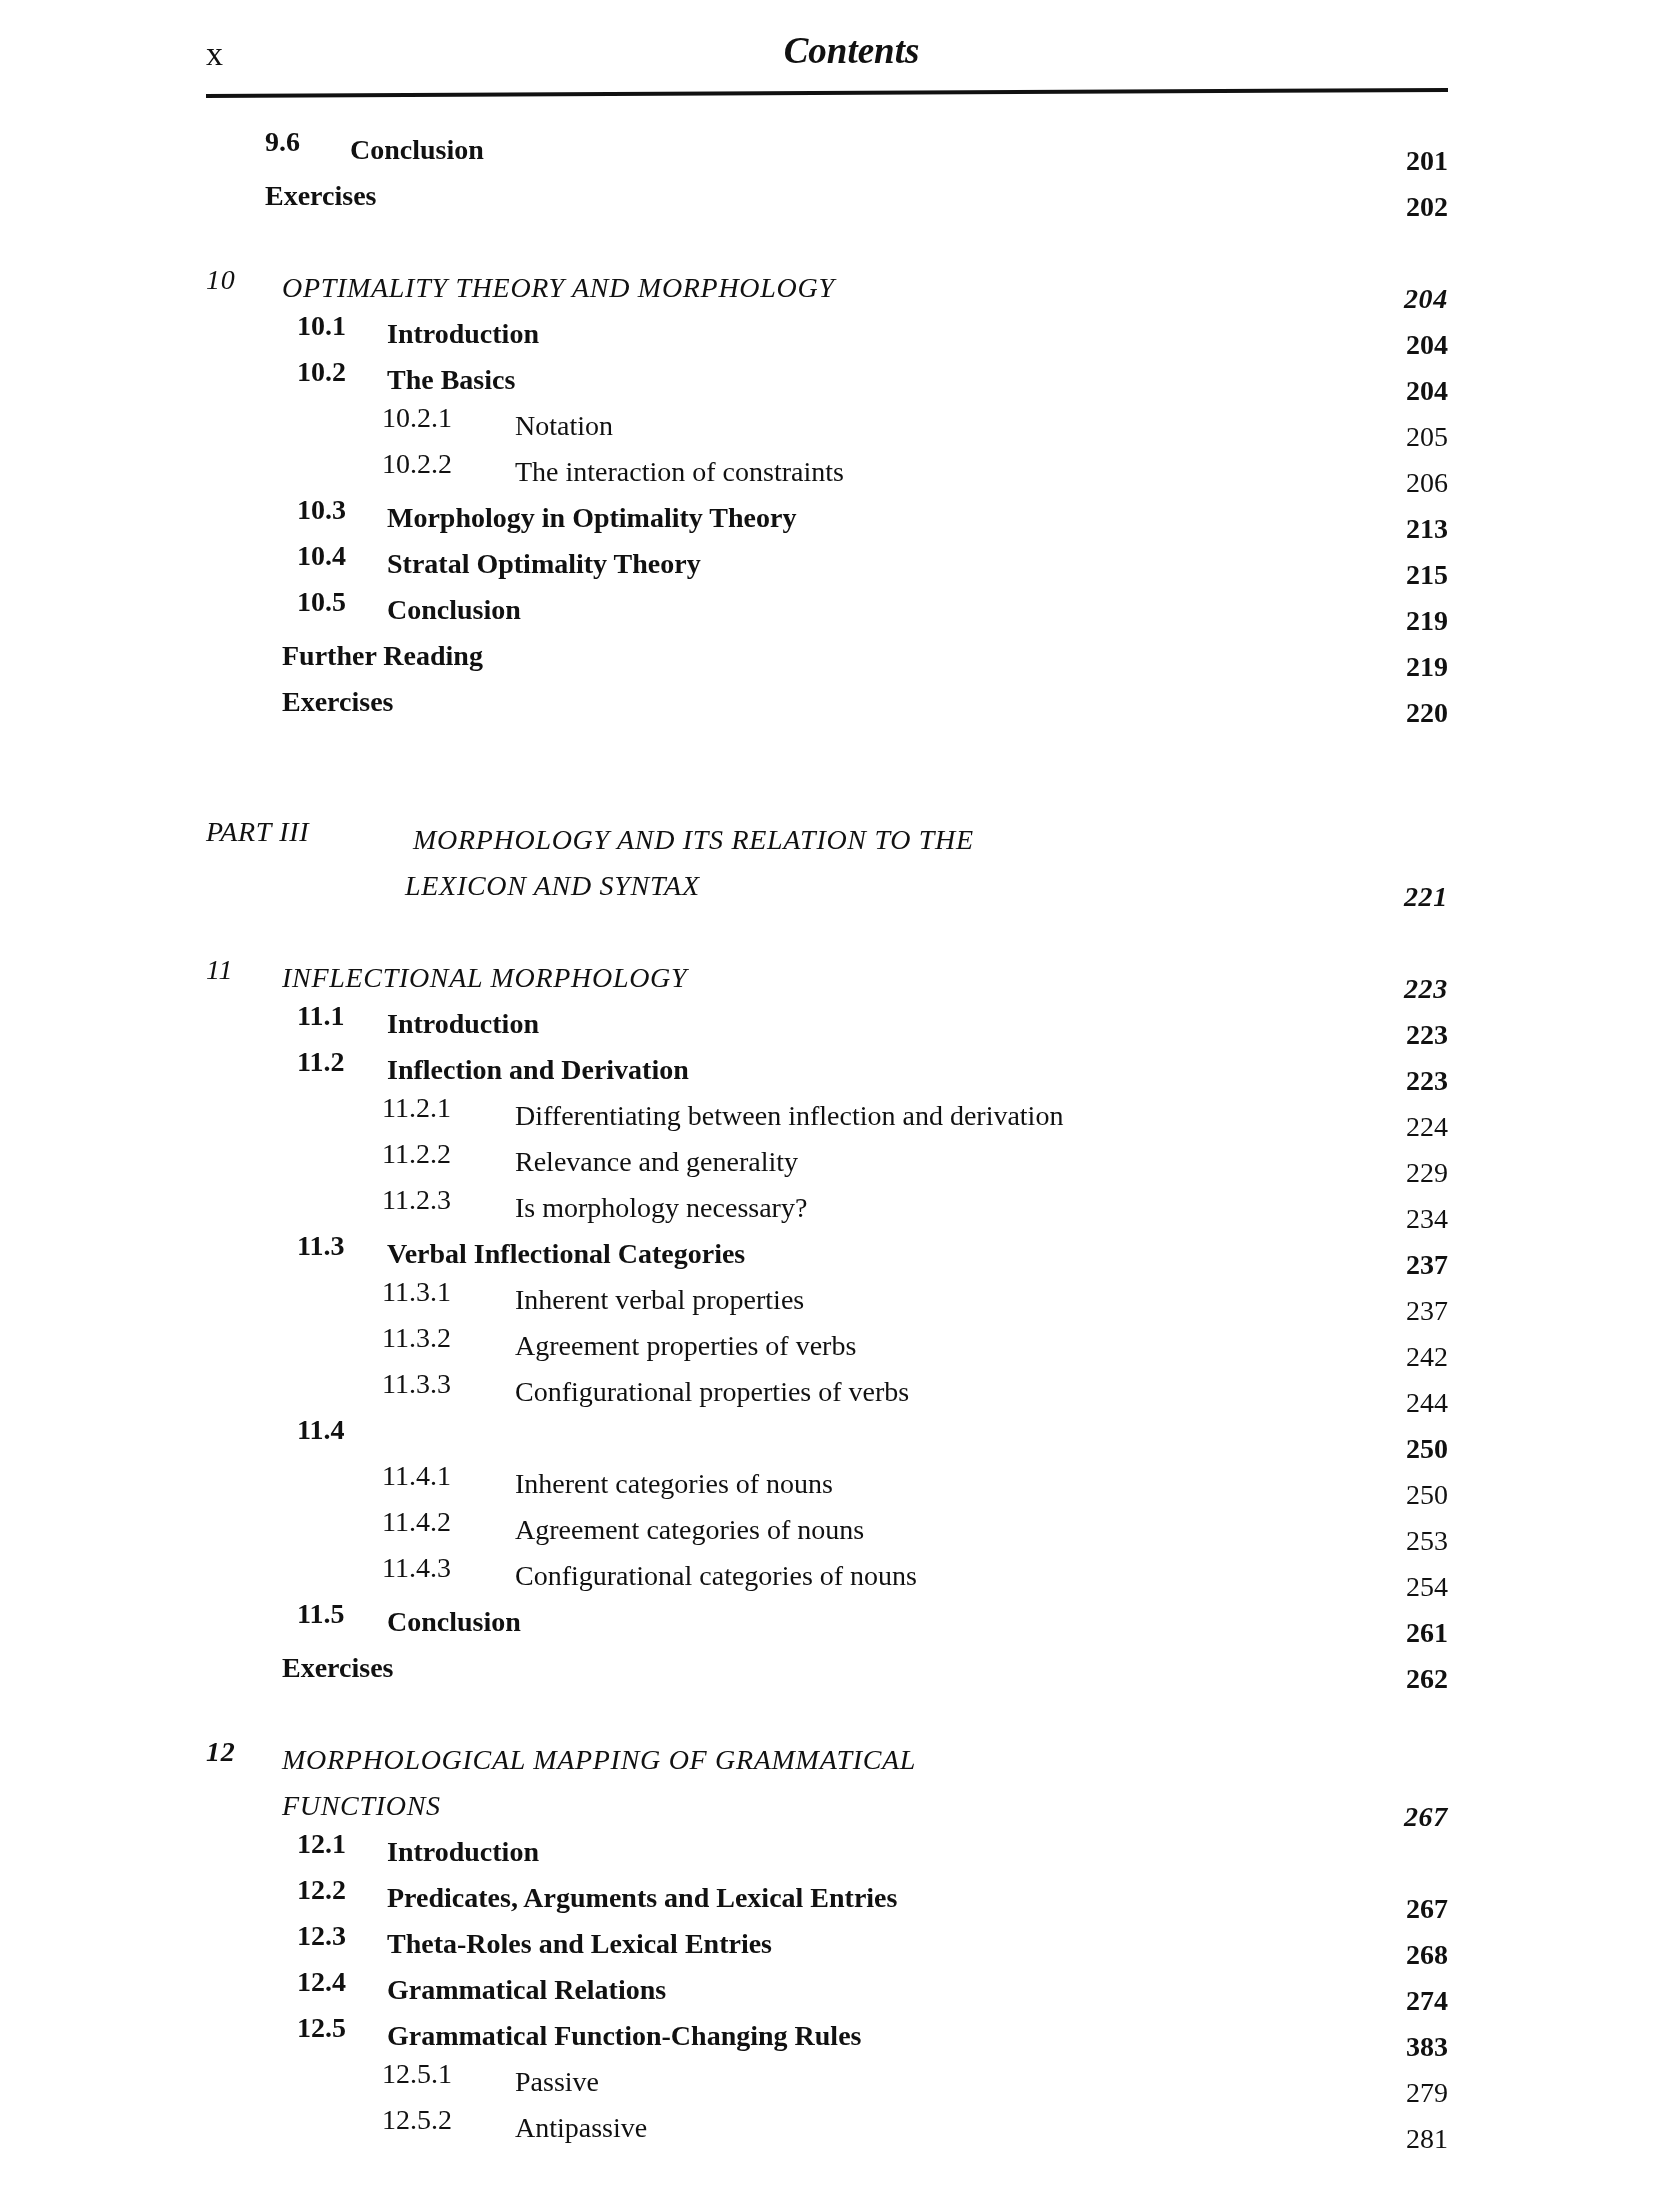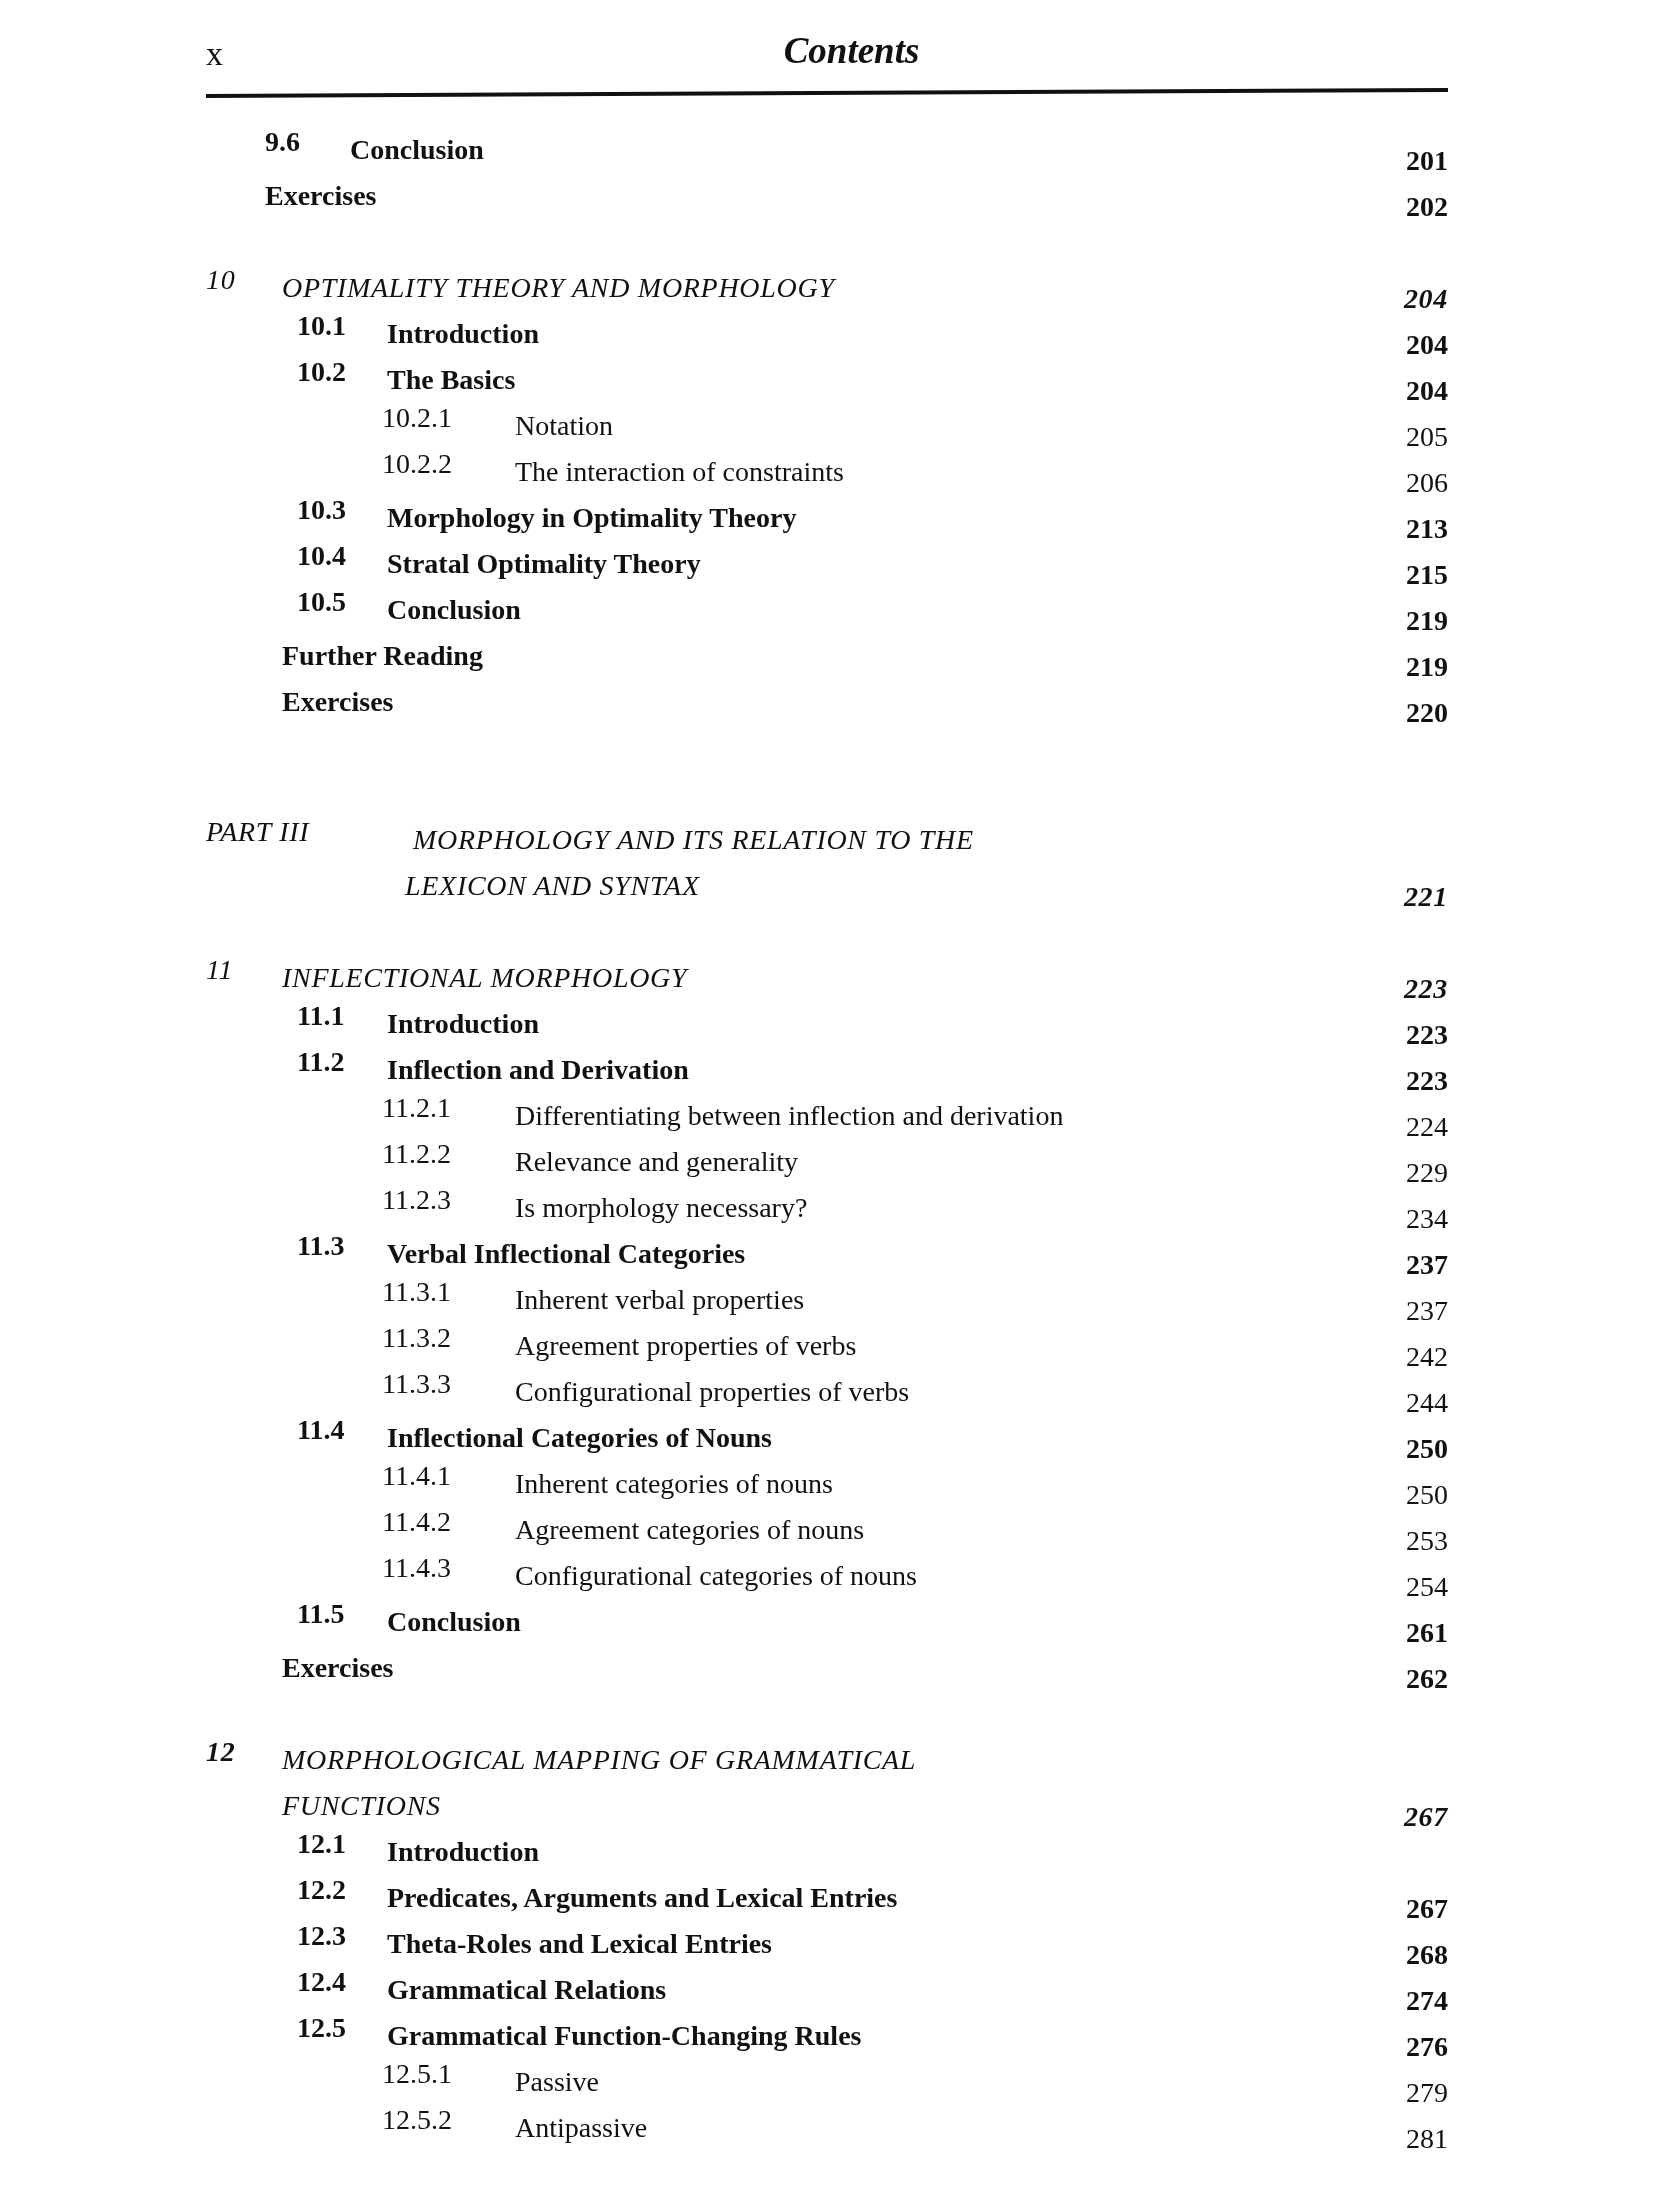--- a/index.html
+++ b/index.html
@@ -161,21 +161,20 @@
         <span class="title">Agreement properties of verbs</span>
         <span class="page">242</span>
       </div>
       <div class="row lvl-sub">
         <span class="num">11.3.3</span>
         <span class="title">Configurational properties of verbs</span>
         <span class="page">244</span>
       </div>
       <div class="row lvl-sec bold">
         <span class="num">11.4</span>
-        <span class="title">Inflectional Categories of Nouns</span>
         <span class="page">250</span>
       </div>
       <div class="row lvl-sub">
         <span class="num">11.4.1</span>
         <span class="title">Inherent categories of nouns</span>
         <span class="page">250</span>
       </div>
       <div class="row lvl-sub">
         <span class="num">11.4.2</span>
         <span class="title">Agreement categories of nouns</span>
@@ -224,21 +223,21 @@
         <span class="page">268</span>
       </div>
       <div class="row lvl-sec bold">
         <span class="num">12.4</span>
         <span class="title">Grammatical Relations</span>
         <span class="page">274</span>
       </div>
       <div class="row lvl-sec bold">
         <span class="num">12.5</span>
         <span class="title">Grammatical Function-Changing Rules</span>
-        <span class="page">276</span>
+        <span class="page">383</span>
       </div>
       <div class="row lvl-sub">
         <span class="num">12.5.1</span>
         <span class="title">Passive</span>
         <span class="page">279</span>
       </div>
       <div class="row lvl-sub">
         <span class="num">12.5.2</span>
         <span class="title">Antipassive</span>
         <span class="page">281</span>

